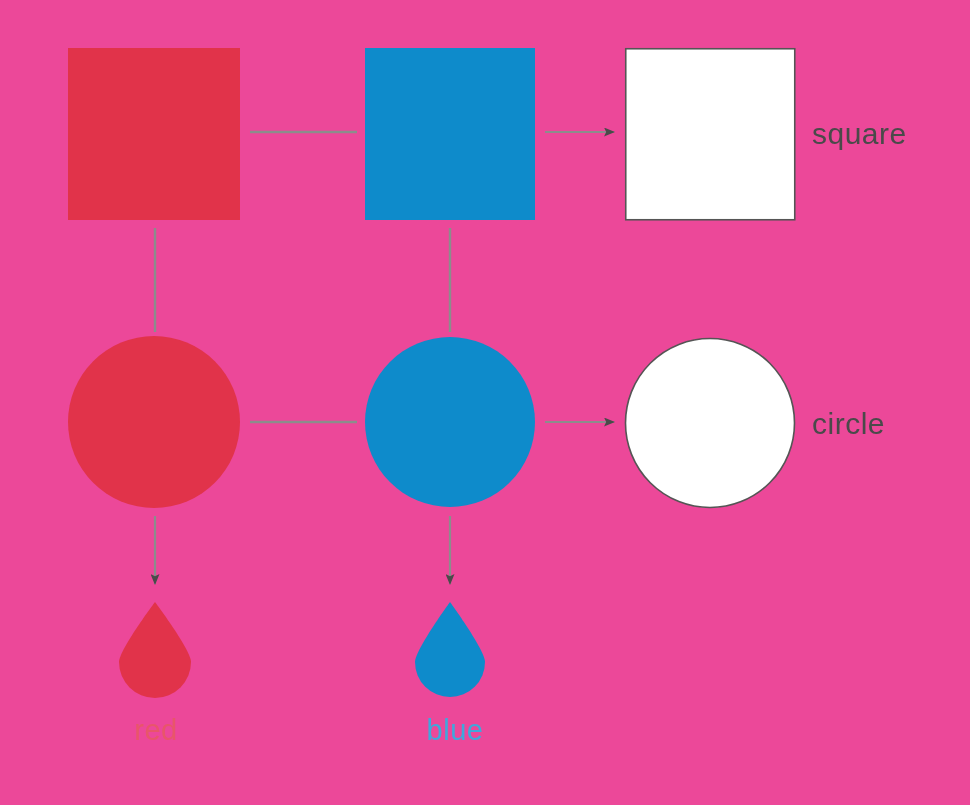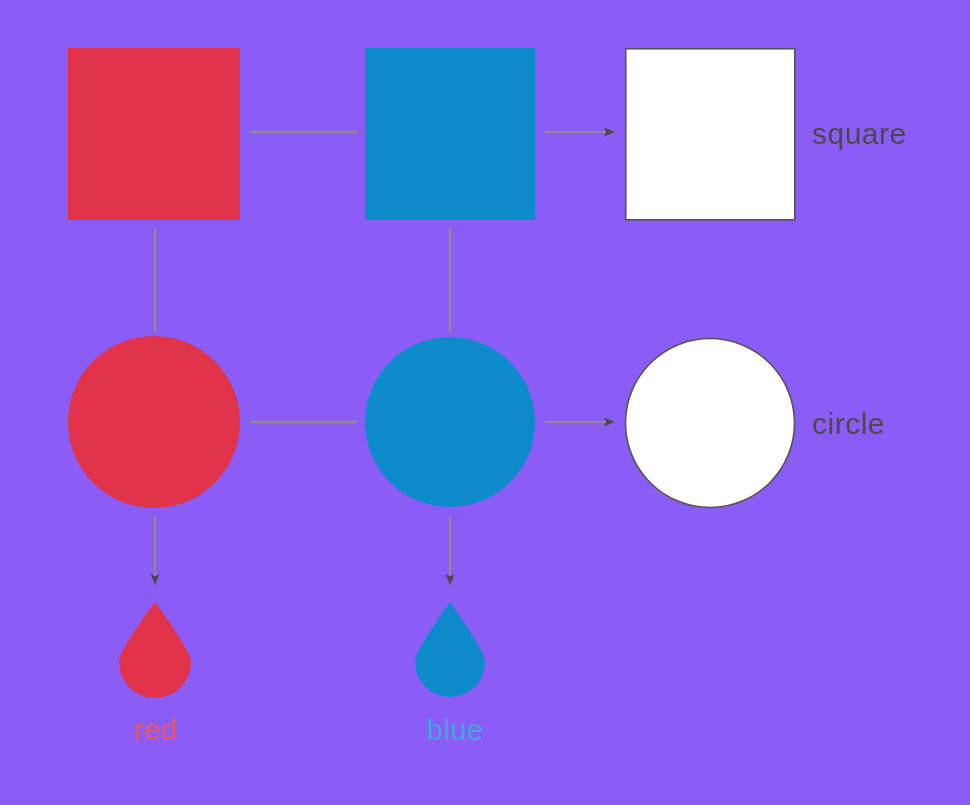--- a/index.html
+++ b/index.html
@@ -8,21 +8,21 @@
     padding: 0;
     background: #ffffff;
   }
   body {
     font-family: "Liberation Sans", sans-serif;
   }
   #canvas {
     position: relative;
     width: 970px;
     height: 805px;
-    background: #8b5cf6;
+    background: #ec4899;
     overflow: hidden;
   }
   #diagram-svg {
     position: absolute;
     left: 0;
     top: 0;
     width: 970px;
     height: 805px;
     display: block;
   }

